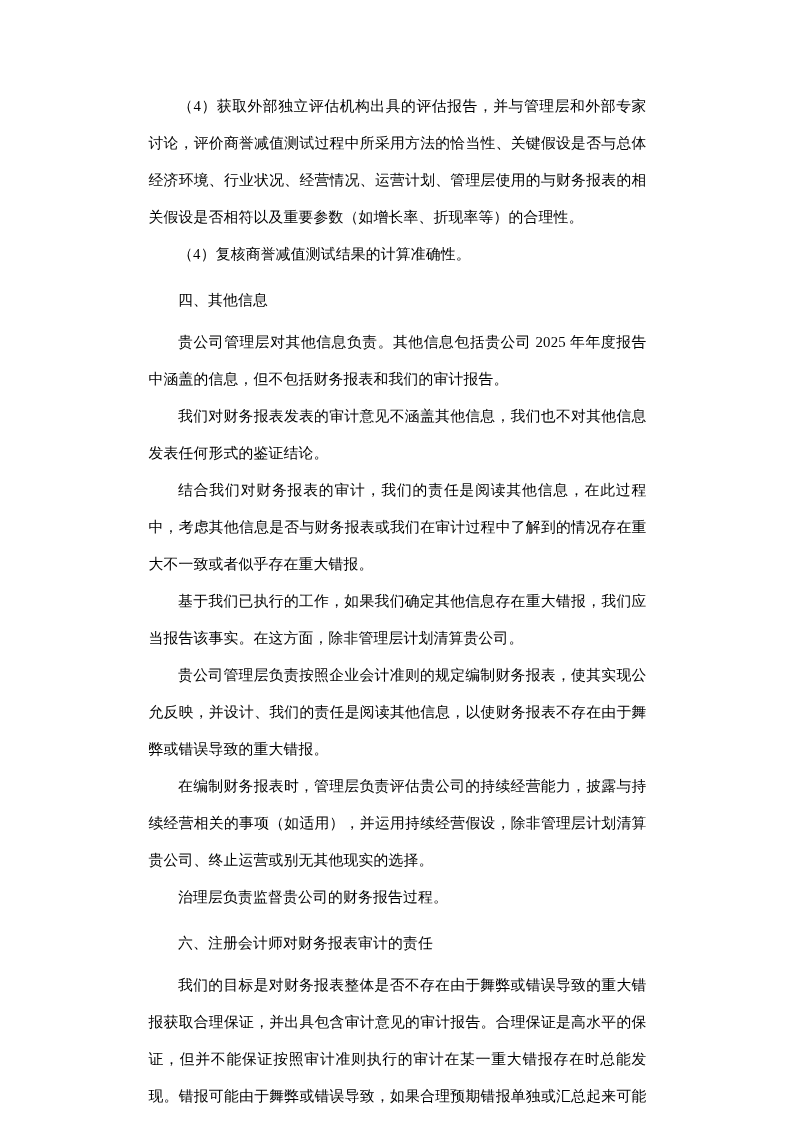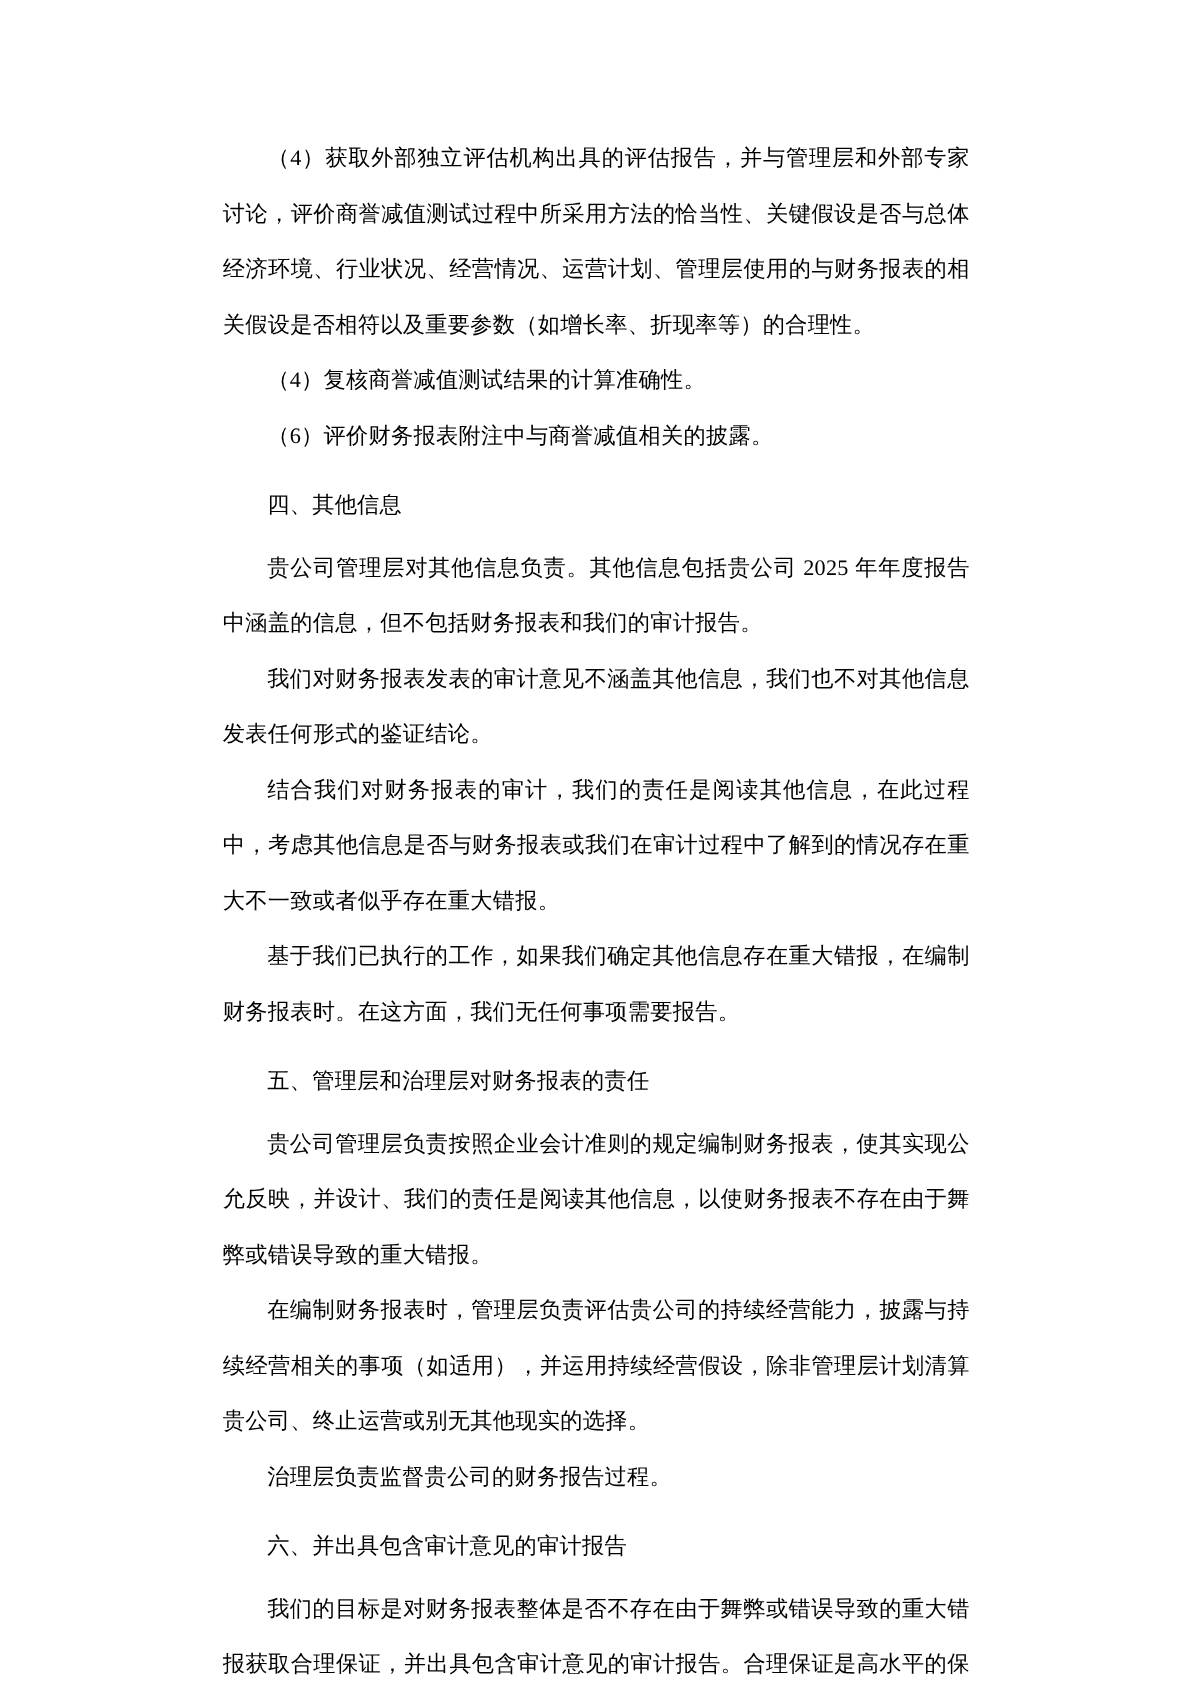--- a/index.html
+++ b/index.html
@@ -38,27 +38,25 @@
     letter-spacing: 0.2px;
   }
 </style>
 </head>
 <body>
 
 <div class="page">
   <div class="doc">
     <p>（4）获取外部独立评估机构出具的评估报告，并与管理层和外部专家讨论，评价商誉减值测试过程中所采用方法的恰当性、关键假设是否与总体经济环境、行业状况、经营情况、运营计划、管理层使用的与财务报表的相关假设是否相符以及重要参数（如增长率、折现率等）的合理性。</p>
     <p>（4）复核商誉减值测试结果的计算准确性。</p>
-    <p>（6）评价财务报表附注中与商誉减值相关的披露。</p>
     <h3>四、其他信息</h3>
     <p>贵公司管理层对其他信息负责。其他信息包括贵公司 2025 年年度报告中涵盖的信息，但不包括财务报表和我们的审计报告。</p>
     <p>我们对财务报表发表的审计意见不涵盖其他信息，我们也不对其他信息发表任何形式的鉴证结论。</p>
     <p>结合我们对财务报表的审计，我们的责任是阅读其他信息，在此过程中，考虑其他信息是否与财务报表或我们在审计过程中了解到的情况存在重大不一致或者似乎存在重大错报。</p>
-    <p>基于我们已执行的工作，如果我们确定其他信息存在重大错报，在编制财务报表时。在这方面，我们无任何事项需要报告。</p>
-    <h3>五、管理层和治理层对财务报表的责任</h3>
+    <p>基于我们已执行的工作，如果我们确定其他信息存在重大错报，我们应当报告该事实。在这方面，除非管理层计划清算贵公司。</p>
     <p>贵公司管理层负责按照企业会计准则的规定编制财务报表，使其实现公允反映，并设计、我们的责任是阅读其他信息，以使财务报表不存在由于舞弊或错误导致的重大错报。</p>
     <p>在编制财务报表时，管理层负责评估贵公司的持续经营能力，披露与持续经营相关的事项（如适用），并运用持续经营假设，除非管理层计划清算贵公司、终止运营或别无其他现实的选择。</p>
     <p>治理层负责监督贵公司的财务报告过程。</p>
-    <h3>六、并出具包含审计意见的审计报告</h3>
+    <h3>六、注册会计师对财务报表审计的责任</h3>
     <p>我们的目标是对财务报表整体是否不存在由于舞弊或错误导致的重大错报获取合理保证，并出具包含审计意见的审计报告。合理保证是高水平的保证，但并不能保证按照审计准则执行的审计在某一重大错报存在时总能发现。错报可能由于舞弊或错误导致，如果合理预期错报单独或汇总起来可能影响财务报表使用者依据财务报表作出的经济决策，则通常认为错报是重大的。</p>
 
   </div>
 </div>
 
 </body></html>

